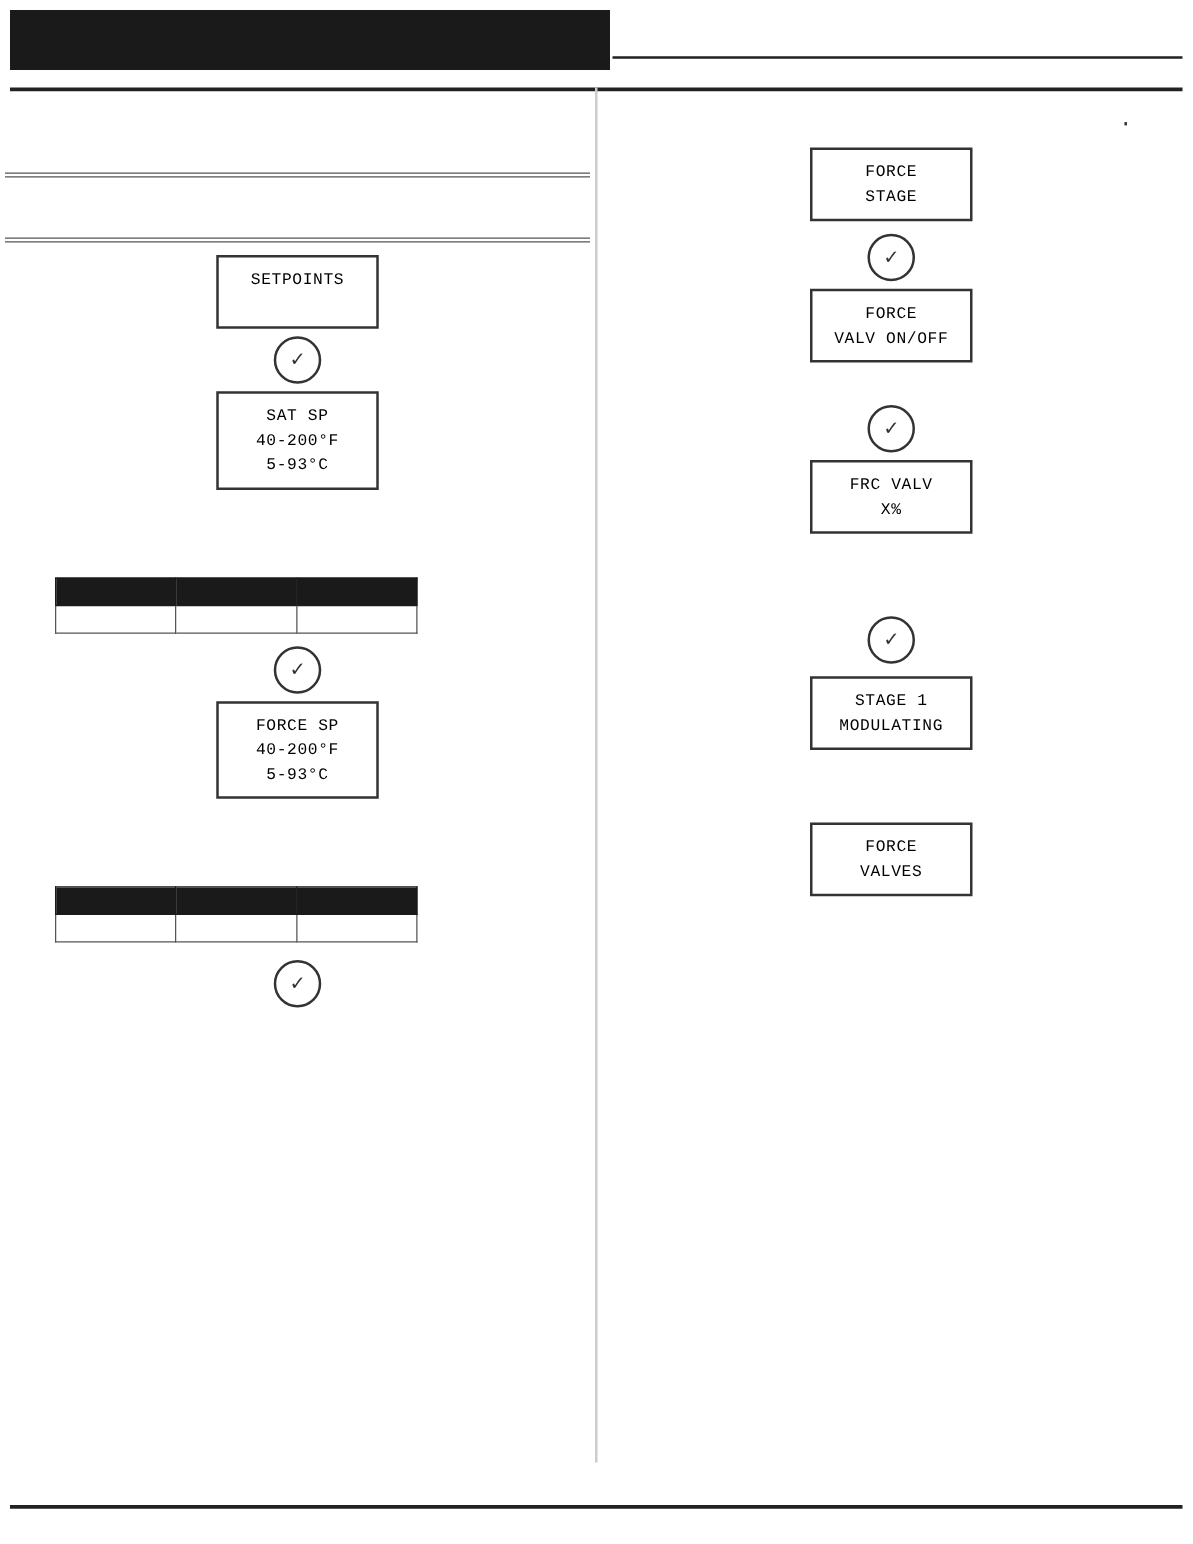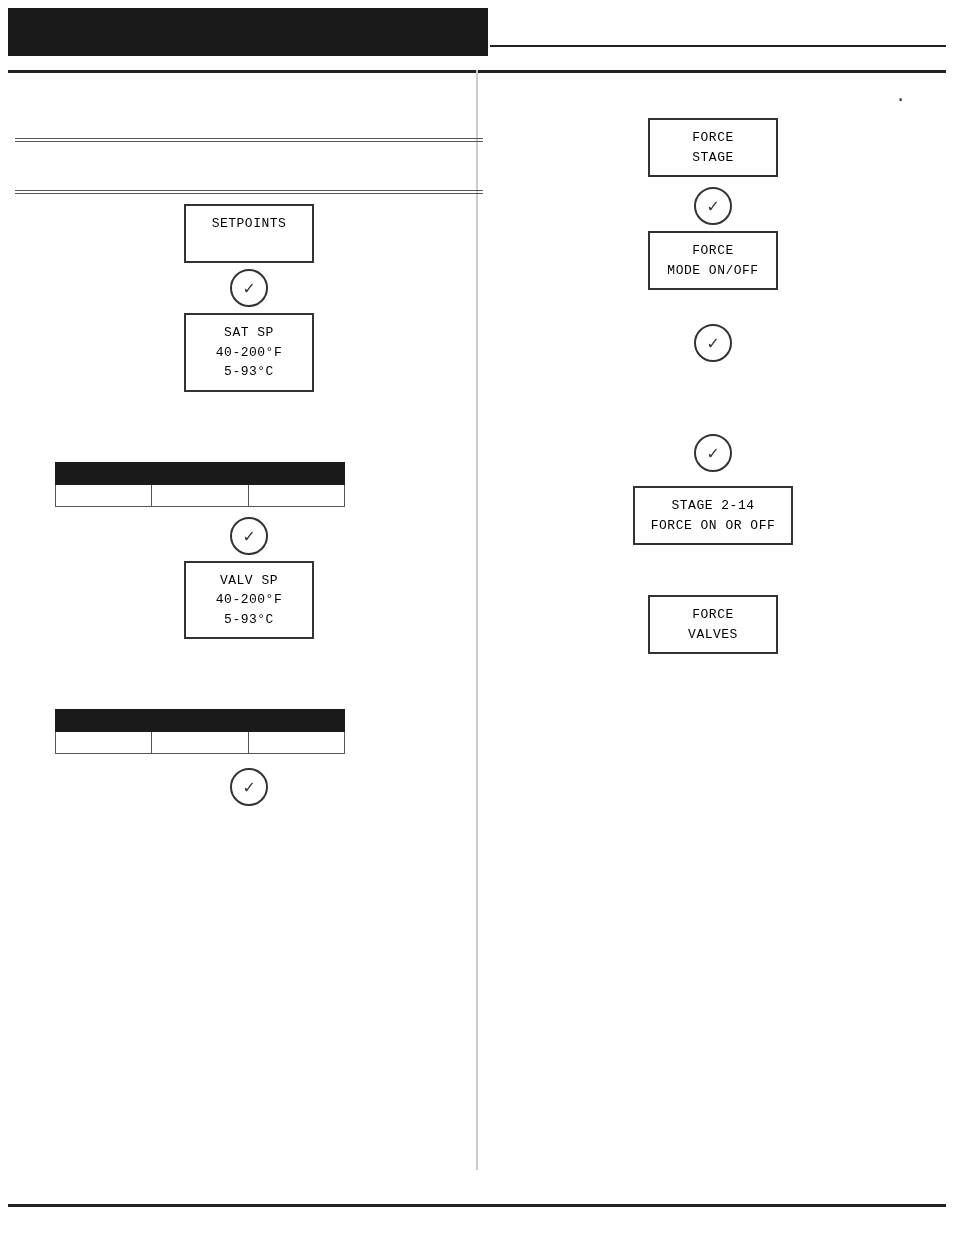--- a/index.html
+++ b/index.html
@@ -57,21 +57,21 @@
       left: 476px;
       width: 2px;
       background: #ccc;
       height: 1100px;
     }
 
     
     .left-col {
       position: absolute;
       top: 70px;
-      left: 15px;
+      left: 4px;
       width: 468px;
     }
 
     
     .right-col {
       position: absolute;
       top: 70px;
       left: 480px;
       width: 466px;
     }
@@ -214,21 +214,21 @@
       </tr>
     </tbody>
       </table>
 
     <div class="flex-col" style="margin-top:2px;">
       <div class="check-circle">
         <span>✓</span>
       </div>
 
       <div class="display-box">
-        <span>VALV SP</span><br>
+        <span>FORCE SP</span><br>
         <span>40-200°F</span><br>
         <span>5-93°C</span>
       </div>
     </div>
 
     <div style="height:60px;"></div>
 
     <table class="data-table">
       <tbody>
           <tr class="header-row">
@@ -263,43 +263,47 @@
         <span>FORCE</span><br>
         <span>STAGE</span>
       </div>
 
       <div class="check-circle" style="margin-top:10px;">
         <span>✓</span>
       </div>
 
       <div class="display-box">
         <span>FORCE</span><br>
-        <span>MODE ON/OFF</span>
+        <span>VALV ON/OFF</span>
       </div>
 
       <div style="height:28px;"></div>
 
       <div class="check-circle">
         <span>✓</span>
       </div>
 
+      <div class="display-box">
+        <span>FRC VALV</span><br>
+        <span>X%</span>
+      </div>
 
       <div style="height:60px;"></div>
 
       <div class="check-circle">
         <span>✓</span>
       </div>
 
+      <div class="display-box" style="margin-top:4px;">
+        <span>STAGE 1</span><br>
+        <span>MODULATING</span>
+      </div>
 
       <div style="height:8px;"></div>
 
-      <div class="display-box">
-        <span>STAGE 2-14</span><br>
-        <span>FORCE ON OR OFF</span>
-      </div>
 
       <div style="height:50px;"></div>
 
       <div class="display-box">
         <span>FORCE</span><br>
         <span>VALVES</span>
       </div>
 
     </div>
 

